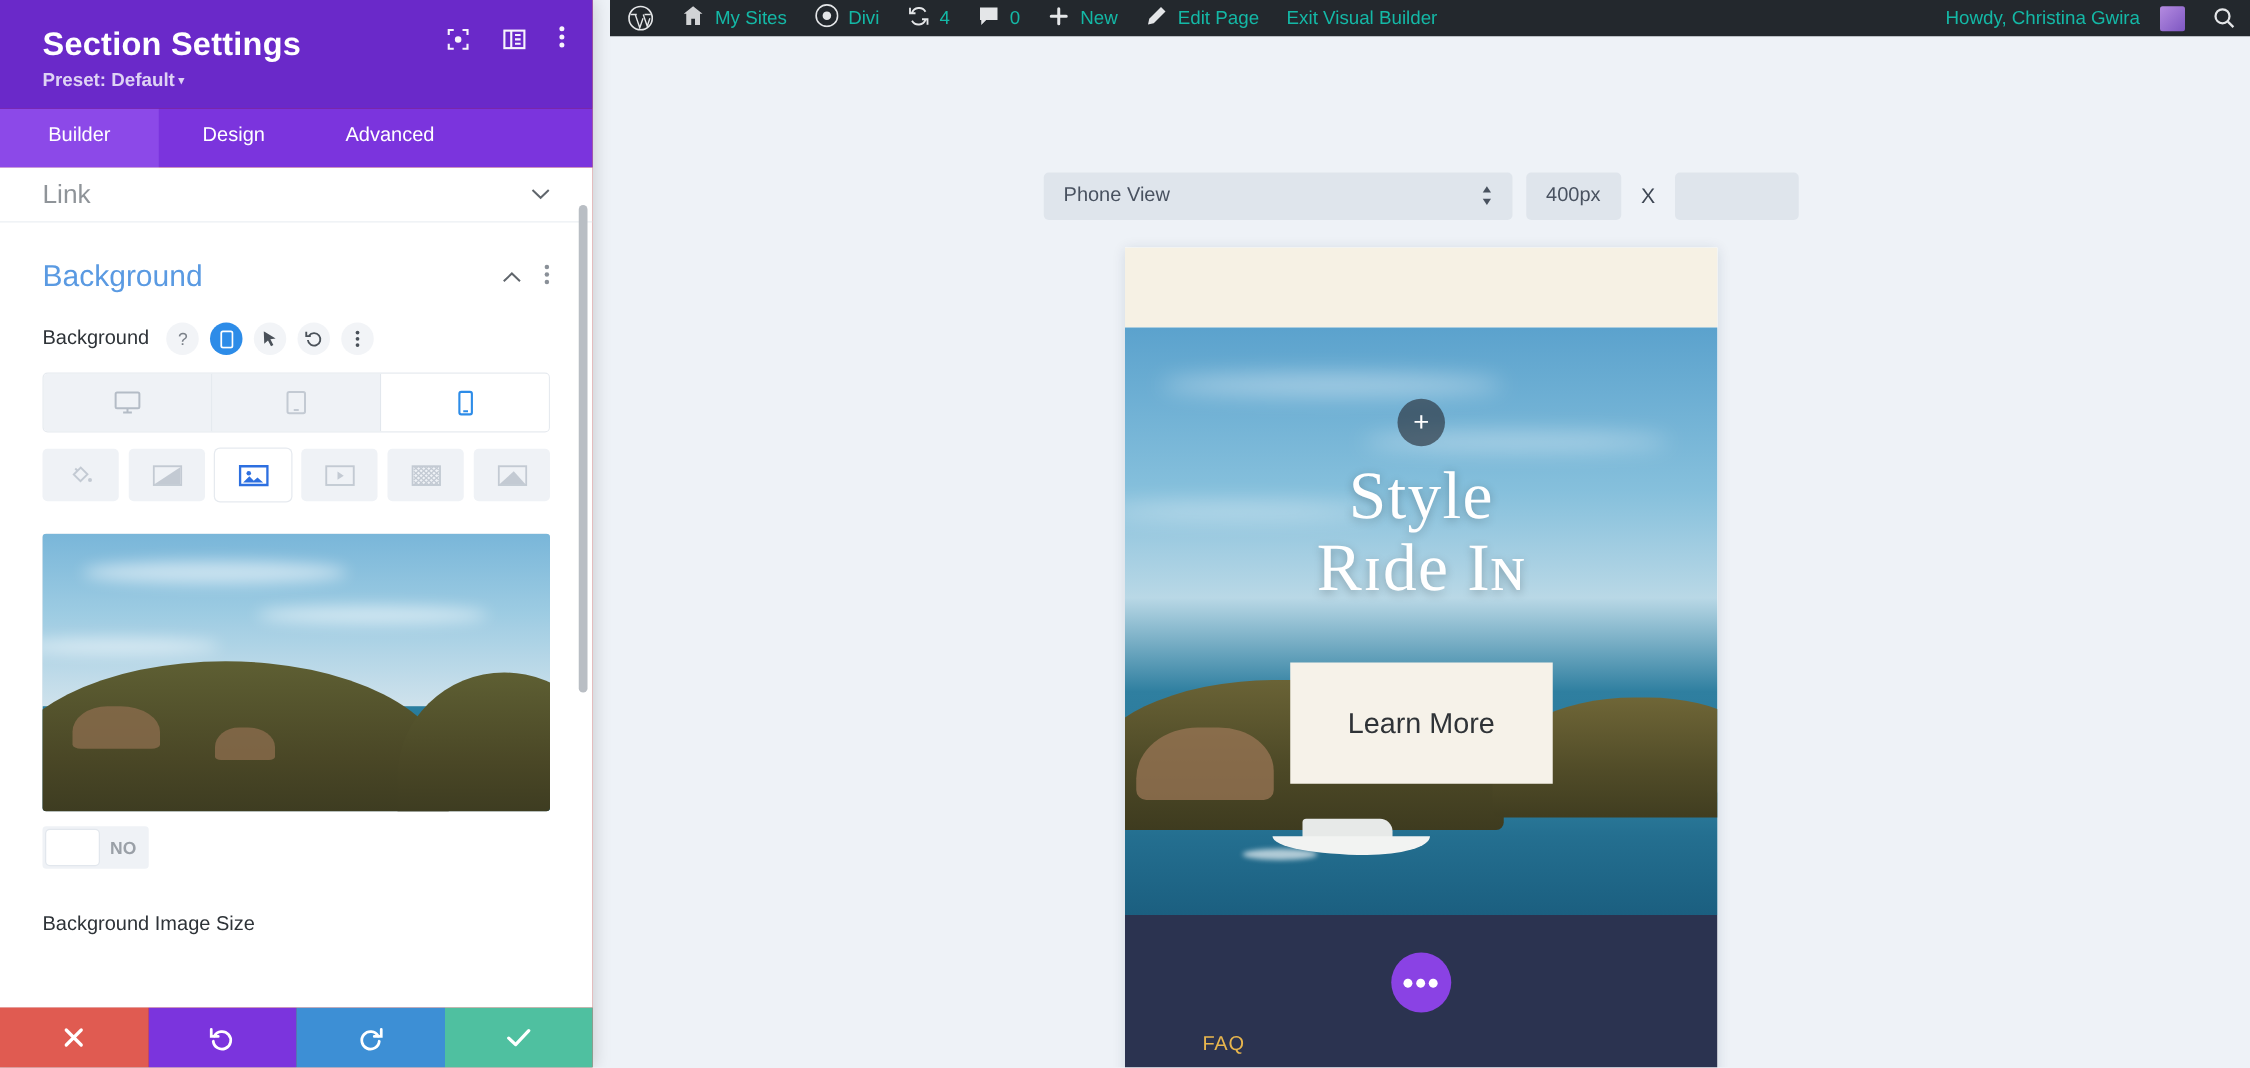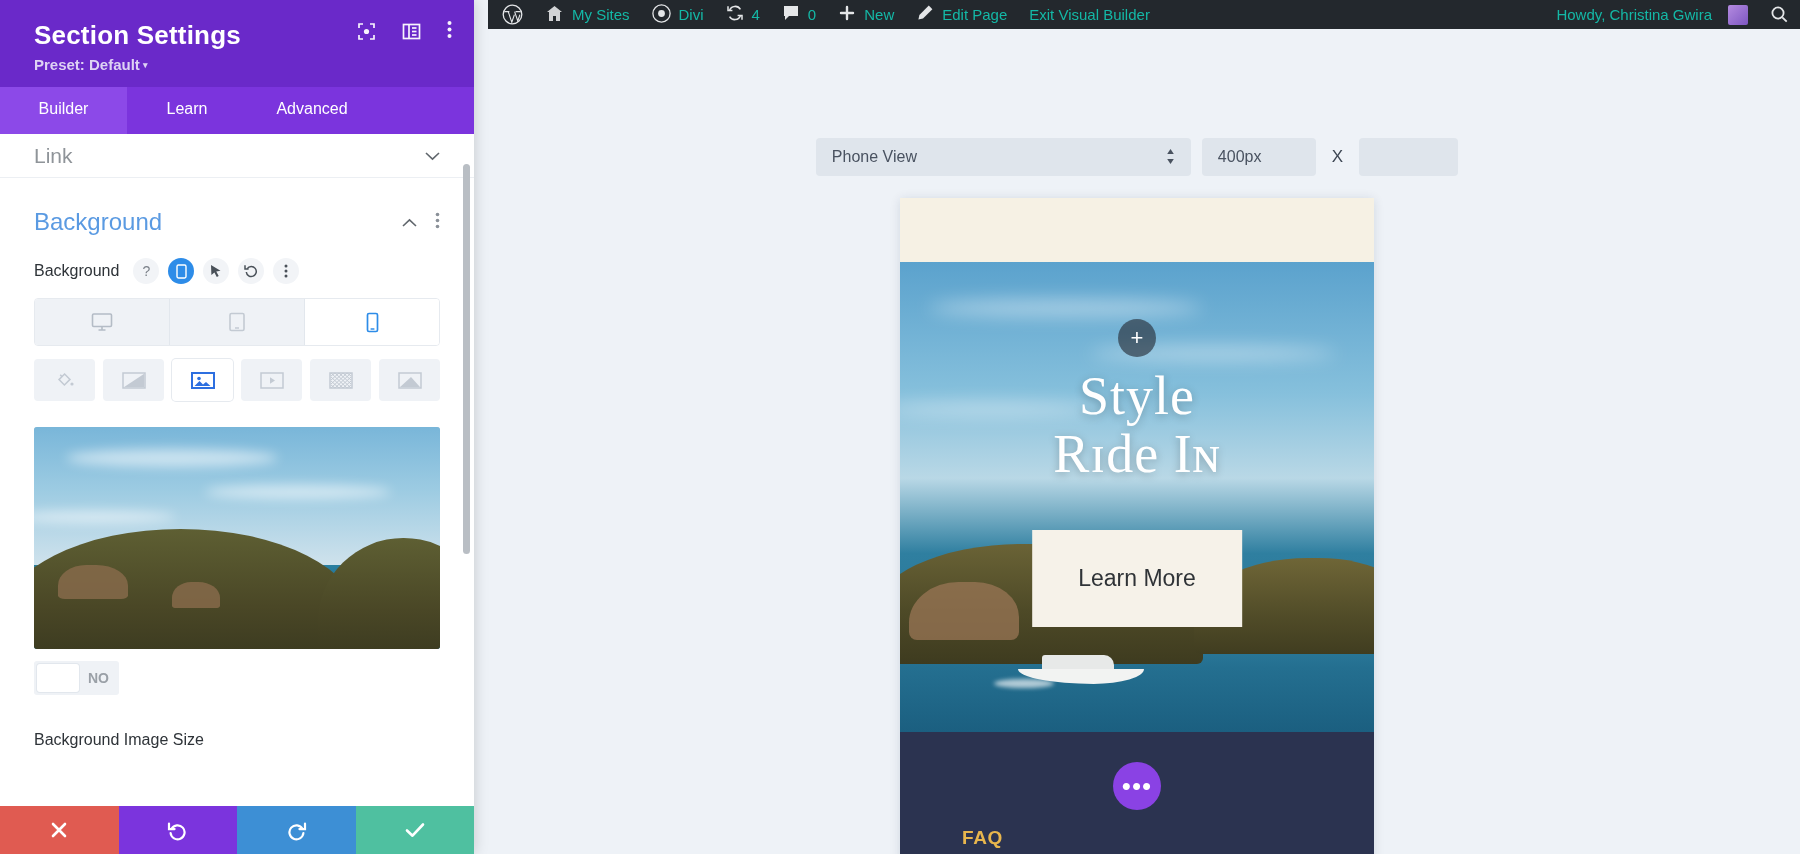--- a/index.html
+++ b/index.html
@@ -198,21 +198,21 @@
   }
   .vp-spin {
     position: absolute; right: 16px; font-size: 10px; line-height: 9px;
     color: #495260; text-align: center;
   }
   .vp-w, .vp-h {
     height: 38px; background: #dfe5ec; border-radius: 4px;
     display: flex; align-items: center; padding: 0 16px;
     color: #495260; font-size: 16px;
   }
-  .vp-w { width: 114px; }
+  .vp-w { width: 76px; }
   .vp-h { width: 99px; }
   .vp-x { color: #3d4653; font-size: 17px; padding: 0 5px; }
   .vp-default {
     margin-left: 110px; width: 223px; height: 38px;
     background: #ced6e0; border-radius: 4px;
     display: flex; align-items: center; justify-content: center;
     color: #9aa4b2; font-size: 16px; cursor: pointer;
   }
 
   .phone-frame {
@@ -286,21 +286,21 @@
   }
   .dots-btn {
     position: absolute; left: 50%; transform: translateX(-50%); top: 30px;
     width: 48px; height: 48px; border-radius: 50%;
     background: #8a42e4; color: #fff; font-size: 26px;
     display: flex; align-items: center; justify-content: center;
     cursor: pointer; letter-spacing: 1px;
   }
   .faq-label {
     position: absolute; left: 62px; top: 95px;
-    color: #e8b64d; font-size: 19px; font-weight: bold; letter-spacing: .6px;
+    color: #e8b64d; font-size: 16px; font-weight: normal; letter-spacing: .6px;
   }
   .hgrip {
     position: absolute; top: 50%; transform: translateY(-50%);
     width: 4px; height: 42px;
     border-left: 3px solid #9aa4b2; border-right: 3px solid #9aa4b2;
     cursor: col-resize;
   }
   .hgrip.left  { left: 870px; }
 </style>
 </head>
@@ -336,21 +336,21 @@
               <circle cx="2.5" cy="3" r="2" fill="#fff"></circle>
               <circle cx="2.5" cy="9.5" r="2" fill="#fff"></circle>
               <circle cx="2.5" cy="16" r="2" fill="#fff"></circle>
             </svg>
         </span>
       </div>
     </div>
 
     <div class="panel-tabs">
       <div class="panel-tab t0">Builder</div>
-      <div class="panel-tab t1">Learn</div>
+      <div class="panel-tab t1">Design</div>
       <div class="panel-tab t2">Advanced</div>
     </div>
 
     <div class="panel-body">
       <div class="panel-scrollbar"></div>
       <div class="scroll-inner">
 
         <div class="row-link">
           <span>Link</span>
           <span class="chev">

